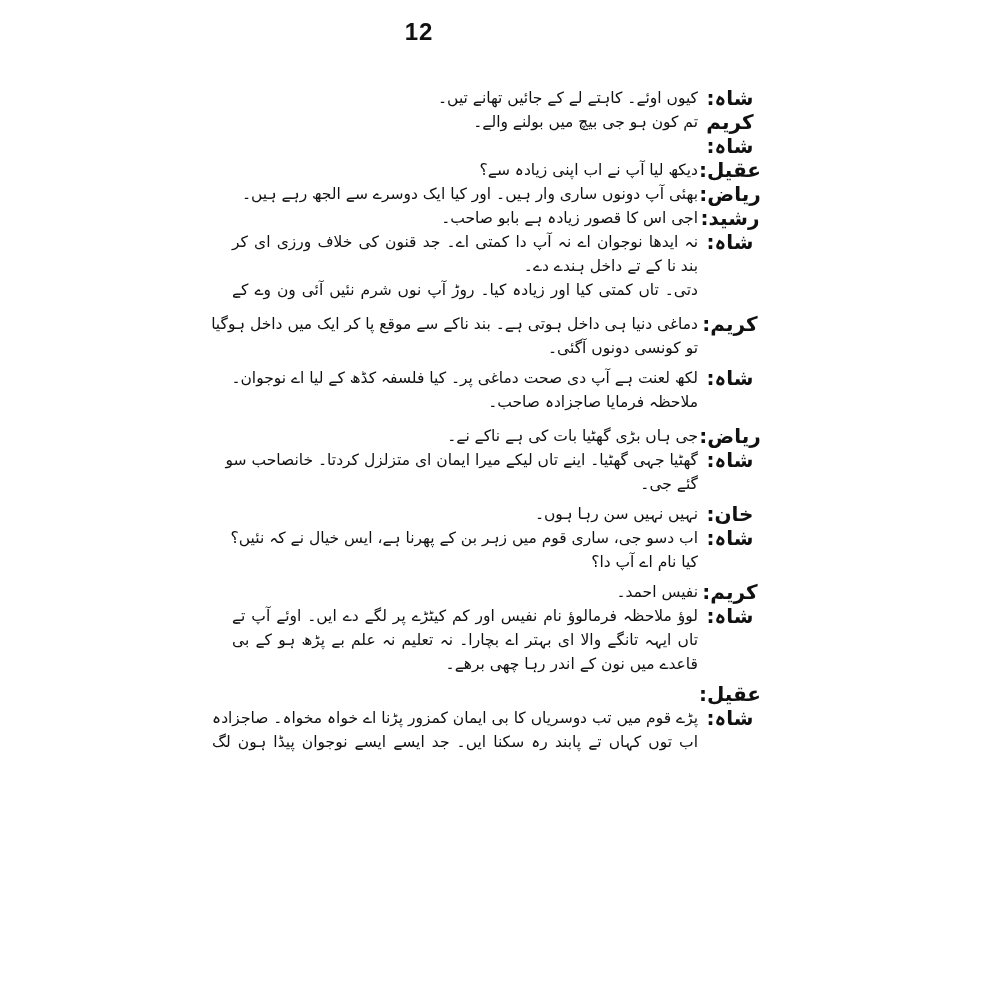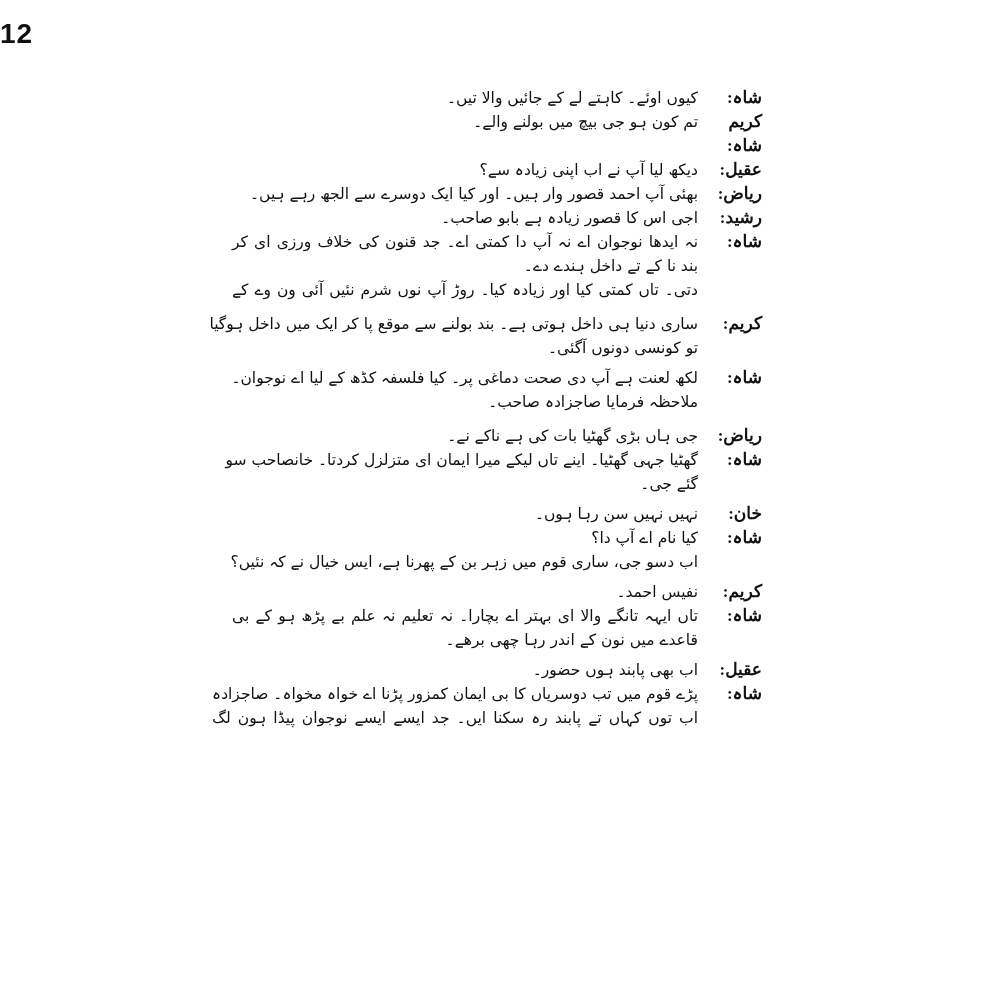--- a/index.html
+++ b/index.html
@@ -13,48 +13,48 @@
     position: relative;
     overflow: hidden;
     color: #111111;
     font-family: "DejaVu Sans", sans-serif;
   }
   .page-number {
     position: absolute;
     top: 18px;
     left: 0;
     width: 838px;
+    text-align: center;
     font-family: "Liberation Sans", sans-serif;
     font-weight: bold;
-    font-size: 28px;
+    font-size: 24px;
     letter-spacing: 1px;
     color: #111;
   }
   .script {
     position: absolute;
     top: 86px;
     left: 232px;
     width: 530px;
     direction: rtl;
   }
   .turn {
     display: flex;
     flex-direction: row;
     align-items: flex-start;
     direction: rtl;
   }
   .speaker {
     flex: 0 0 64px;
     width: 64px;
-    text-align: right;
-    font-size: 17px;
+    text-align: center;
+    font-size: 20px;
     line-height: 24px;
     font-weight: bold;
     white-space: nowrap;
-    font-family: Liberation Serif, serif;
   }
   .lines {
     flex: 1 1 auto;
     text-align: right;
   }
   .line {
     display: block;
     font-size: 15.5px;
     line-height: 24px;
     white-space: nowrap;
@@ -70,21 +70,21 @@
 </head>
 <body>
 
 <div class="page-number">12</div>
 
 <div class="script">
 
   <div class="turn">
     <div class="speaker">شاہ:</div>
     <div class="lines">
-      <span class="line">کیوں اوئے۔ کاہتے لے کے جائیں والا تیں۔</span>
+      <span class="line">کیوں اوئے۔ کاہتے لے کے جائیں تھانے تیں۔</span>
     </div>
   </div>
 
   <div class="turn">
     <div class="speaker">کریم</div>
     <div class="lines">
       <span class="line">تم کون ہو جی بیچ میں بولنے والے۔</span>
     </div>
   </div>
 
@@ -95,21 +95,21 @@
   <div class="turn">
     <div class="speaker">عقیل:</div>
     <div class="lines">
       <span class="line">دیکھ لیا آپ نے اب اپنی زیادہ سے؟</span>
     </div>
   </div>
 
   <div class="turn">
     <div class="speaker">ریاض:</div>
     <div class="lines">
-      <span class="line">بھئی آپ احمد قصور وار ہیں۔ اور کیا ایک دوسرے سے الجھ رہے ہیں۔</span>
+      <span class="line">بھئی آپ دونوں ساری وار ہیں۔ اور کیا ایک دوسرے سے الجھ رہے ہیں۔</span>
     </div>
   </div>
 
   <div class="turn">
     <div class="speaker">رشید:</div>
     <div class="lines">
       <span class="line">اجی اس کا قصور زیادہ ہے بابو صاحب۔</span>
     </div>
   </div>
 
@@ -120,21 +120,21 @@
       <span class="line">بند نا کے تے داخل ہندے دے۔</span>
       <span class="line full">دتی۔ تاں کمتی کیا اور زیادہ کیا۔ روڑ آپ نوں شرم نئیں آئی ون وے کے</span>
     </div>
   </div>
 
   <div class="gap-med"></div>
 
   <div class="turn">
     <div class="speaker">کریم:</div>
     <div class="lines">
-      <span class="line full">ساری دنیا ہی داخل ہوتی ہے۔ بند بولنے سے موقع پا کر ایک میں داخل ہوگیا</span>
+      <span class="line full">دماغی دنیا ہی داخل ہوتی ہے۔ بند ناکے سے موقع پا کر ایک میں داخل ہوگیا</span>
       <span class="line">تو کونسی دونوں آگئی۔</span>
     </div>
   </div>
 
   <div class="gap-small"></div>
 
   <div class="turn">
     <div class="speaker">شاہ:</div>
     <div class="lines">
       <span class="line full">لکھ لعنت ہے آپ دی صحت دماغی پر۔ کیا فلسفہ کڈھ کے لیا اے نوجوان۔</span>
@@ -164,49 +164,47 @@
   <div class="turn">
     <div class="speaker">خان:</div>
     <div class="lines">
       <span class="line">نہیں نہیں سن رہا ہوں۔</span>
     </div>
   </div>
 
   <div class="turn">
     <div class="speaker">شاہ:</div>
     <div class="lines">
+      <span class="line full">اب دسو جی، ساری قوم میں زہر بن کے پھرنا ہے، ایس خیال نے کہ نئیں؟</span>
       <span class="line">کیا نام اے آپ دا؟</span>
-      <span class="line full">اب دسو جی، ساری قوم میں زہر بن کے پھرنا ہے، ایس خیال نے کہ نئیں؟</span>
     </div>
   </div>
 
   <div class="gap-small"></div>
 
   <div class="turn">
     <div class="speaker">کریم:</div>
     <div class="lines">
       <span class="line">نفیس احمد۔</span>
     </div>
   </div>
 
   <div class="turn">
     <div class="speaker">شاہ:</div>
     <div class="lines">
+      <span class="line full">لوؤ ملاحظہ فرمالوؤ نام نفیس اور کم کیٹڑے پر لگے دے ایں۔ اوئے آپ تے</span>
       <span class="line full">تاں ایہہ تانگے والا ای بہتر اے بچارا۔ نہ تعلیم نہ علم بے پڑھ ہو کے بی</span>
       <span class="line">قاعدے میں نون کے اندر رہا چھی برھے۔</span>
     </div>
   </div>
 
   <div class="gap-small"></div>
 
   <div class="turn">
     <div class="speaker">عقیل:</div>
-    <div class="lines">
-      <span class="line">اب بھی پابند ہوں حضور۔</span>
-    </div>
   </div>
 
   <div class="turn">
     <div class="speaker">شاہ:</div>
     <div class="lines">
       <span class="line full">پڑے قوم میں تب دوسریاں کا بی ایمان کمزور پڑنا اے خواہ مخواہ۔ صاجزادہ</span>
       <span class="line full">اب توں کہاں تے پابند رہ سکنا ایں۔ جد ایسے ایسے نوجوان پیڈا ہون لگ</span>
     </div>
   </div>
 

